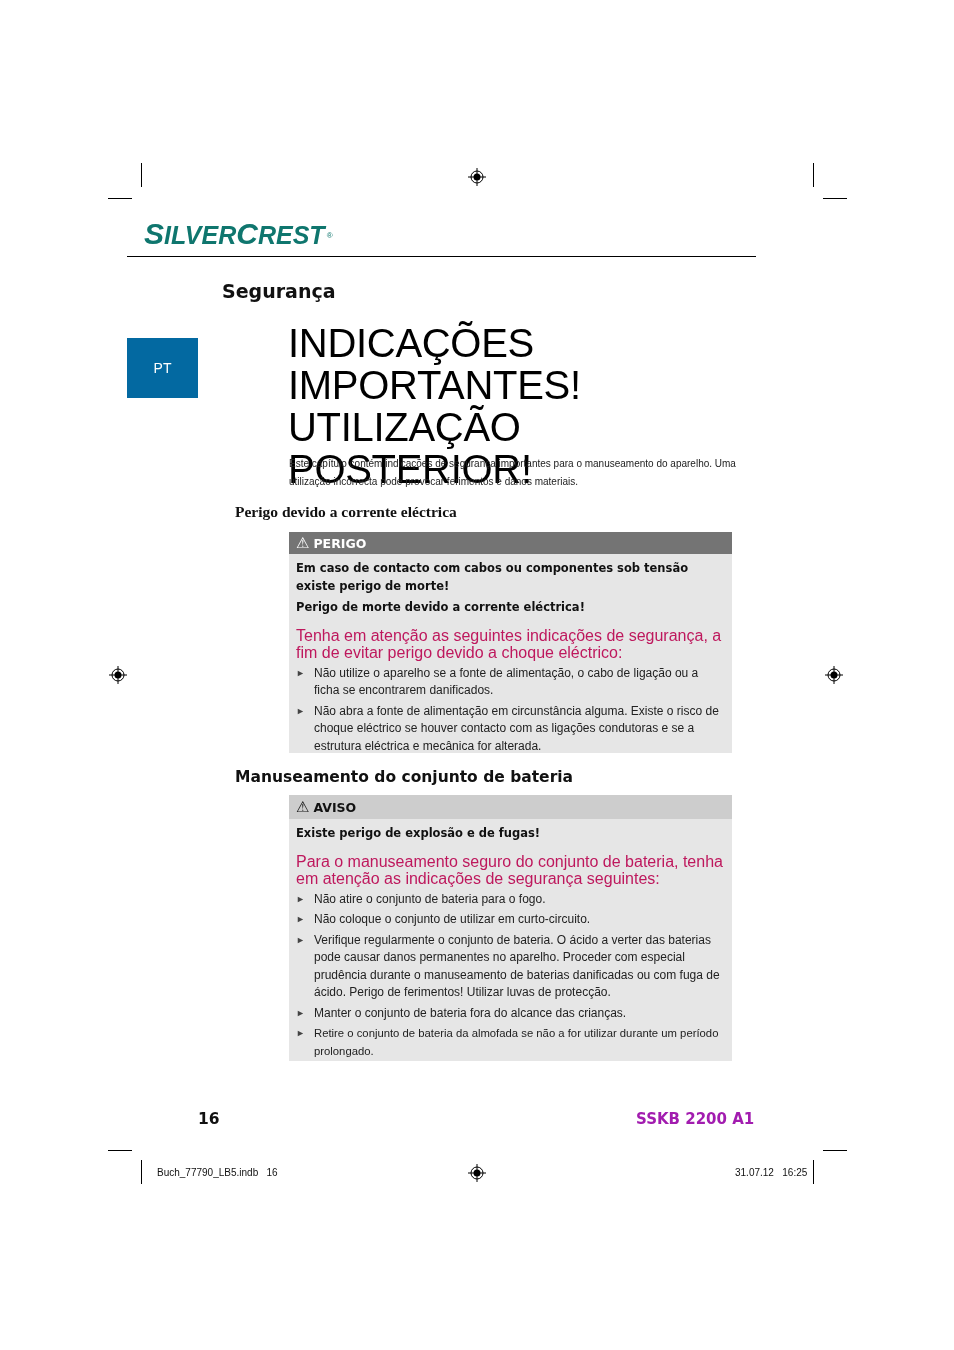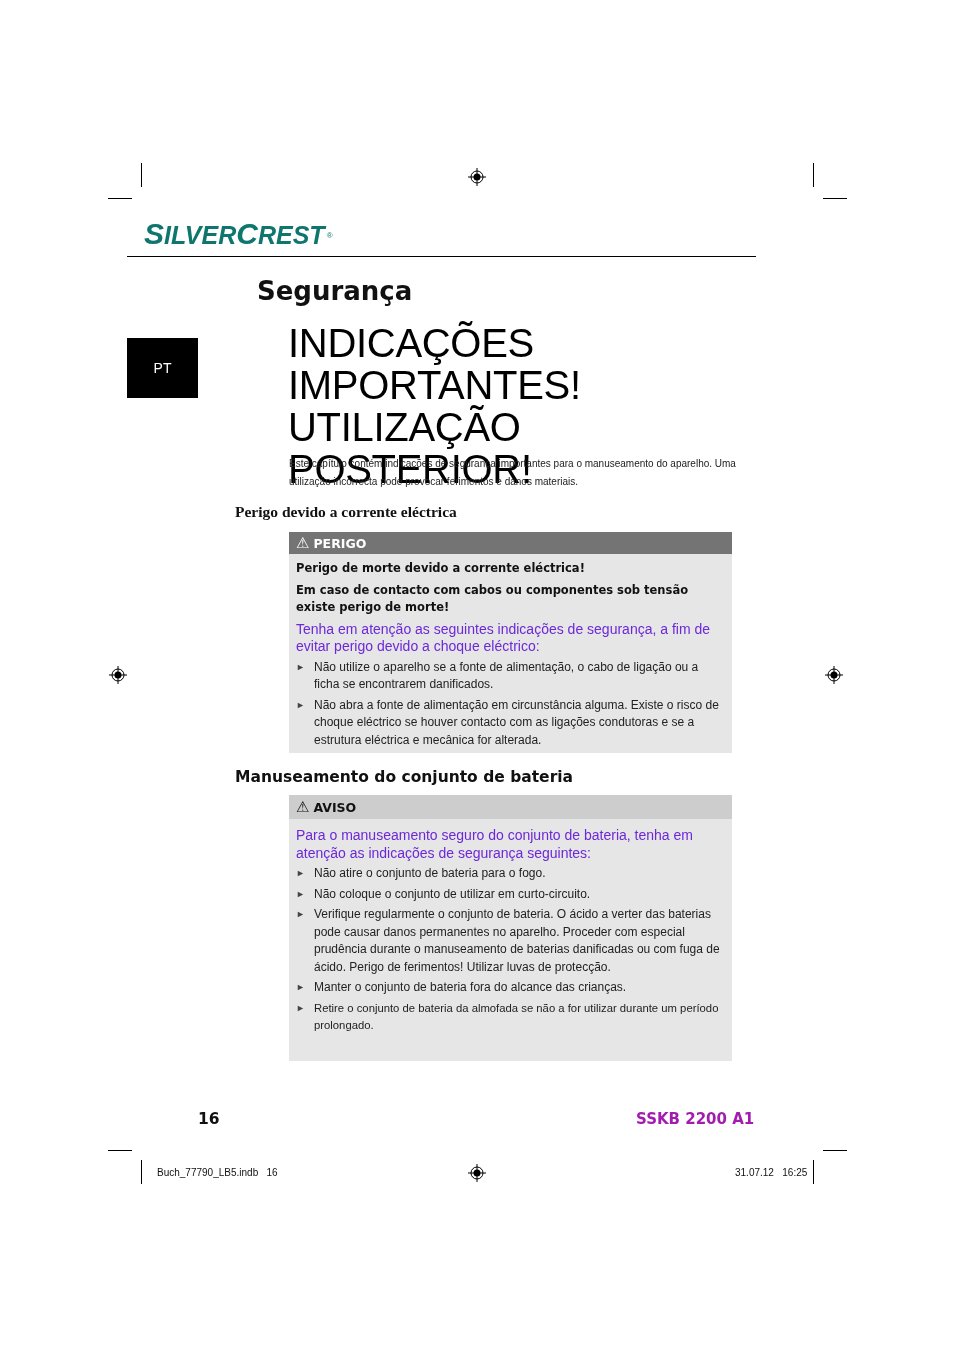--- a/index.html
+++ b/index.html
@@ -6,36 +6,36 @@
   body { width:954px; height:1350px; background:#ffffff; position:relative; overflow:hidden;
          font-family:"DejaVu Sans", sans-serif; color:#111; }
   .abs { position:absolute; }
   .crop { position:absolute; background:#000; }
   .reg { position:absolute; width:18px; height:18px; }
   .logo { left:144px; top:219px; font-family:"Liberation Sans", sans-serif; font-weight:bold; font-style:italic;
           font-size:25px; letter-spacing:0px; color:#0f766e; line-height:30px; }
   .logo .big { font-size:30px; }
   .logo sup { font-size:8px; font-style:normal; font-weight:normal; vertical-align:top; position:relative; top:2px; margin-left:2px; }
   .rule { left:127px; top:256px; width:629px; height:1px; background:#000; }
-  .section-title { left:222px; top:279px; font-size:26px; font-weight:bold; line-height:24px;margin-left:35px; }
-  .lang-tab { left:127px; top:338px; width:71px; height:60px; background:#000000; color:#fff;
+  .section-title { left:222px; top:279px; font-size:19px; font-weight:bold; line-height:24px; }
+  .lang-tab { left:127px; top:338px; width:71px; height:60px; background:#0369a1; color:#fff;
               font-size:14px; display:flex; align-items:center; justify-content:center; font-family:"Liberation Sans", sans-serif; }
   .headline { left:288px; top:322px; font-family:"Liberation Sans", sans-serif; font-size:40px; line-height:42px;
               font-weight:normal; letter-spacing:-0.3px; color:#000; width:470px; }
   .intro { left:289px; top:455px; width:450px; font-size:10px; line-height:17.5px; font-family:"Liberation Sans", sans-serif; color:#222; }
   .sub-head { font-size:15.5px; font-weight:bold; line-height:20px; }
   .box { left:289px; width:443px; background:#e6e6e6; font-family:"Liberation Sans", sans-serif; }
   .box-head { height:22px; display:flex; align-items:center; padding-left:7px; font-weight:bold; font-size:12.5px;
               font-family:"DejaVu Sans", sans-serif; }
   .box-head.danger { background:#747474; color:#fff; }
   .box-head.warn { background:#cdcdcd; color:#111; }
   .box-head .tri { margin-right:4px; font-size:15px; font-weight:normal; line-height:1; }
   .box-body { padding:4px 8px 4px 7px; }
   .b-bold { font-family:"DejaVu Sans", sans-serif; font-weight:bold; font-size:11.5px; line-height:17.5px; margin:2px 0 4px; }
-  .b-text { font-size:14px; line-height:17.5px; margin:4px 0 3px; color:#6d28d9; }
+  .b-text { font-size:16px; line-height:17.5px; margin:10px 0 3px; color:#be185d; }
   .bullet { display:flex; font-size:12px; line-height:17.5px; margin:2px 0 3px; color:#222; }
   .bullet .arrow { width:18px; flex:0 0 18px; font-size:9px; line-height:17.5px; color:#444; }
   .footer-num { left:198px; top:1110px; font-size:15.5px; font-weight:bold; }
   .footer-model { left:636px; top:1110px; font-size:15px; font-weight:bold; color:#a21caf; }
   .slug { font-family:"Liberation Sans", sans-serif; font-size:10px; color:#111; }
 </style>
 </head>
 <body>
 
 <div class="crop" style="left:141px;top:163px;width:1px;height:24px;"></div>
@@ -90,41 +90,42 @@
 
 <div class="abs intro">Este capítulo contém indicações de segurança importantes para o manuseamento do aparelho. Uma utilização incorrecta pode provocar ferimentos e danos materiais.</div>
 
 <div class="abs sub-head" style="left:235px;top:502px;font-family:Liberation Serif, serif;">Perigo devido a corrente eléctrica</div>
 <div class="abs box" style="top:532px;height:221px;">
   <div class="box-head danger">
     <span class="tri">⚠</span>
     <span>PERIGO</span>
   </div>
   <div class="box-body">
+    <div class="b-bold">Em caso de contacto com cabos ou componentes sob tensão existe perigo de morte!</div>
     <div class="b-bold">Perigo de morte devido a corrente eléctrica!</div>
-    <div class="b-bold">Em caso de contacto com cabos ou componentes sob tensão existe perigo de morte!</div>
     <div class="b-text">Tenha em atenção as seguintes indicações de segurança, a fim de evitar perigo devido a choque eléctrico:</div>
     <div class="bullet">
         <span class="arrow">►</span>
         <span>Não utilize o aparelho se a fonte de alimentação, o cabo de ligação ou a ficha se encontrarem danificados.</span>
       </div>
     <div class="bullet">
         <span class="arrow">►</span>
         <span>Não abra a fonte de alimentação em circunstância alguma. Existe o risco de choque eléctrico se houver contacto com as ligações condutoras e se a estrutura eléctrica e mecânica for alterada.</span>
       </div>
   </div>
 </div>
 
 <div class="abs sub-head" style="left:235px;top:767px;">Manuseamento do conjunto de bateria</div>
 <div class="abs box" style="top:795px;height:266px;">
   <div class="box-head warn" style="height:24px;">
     <span class="tri">⚠</span>
     <span>AVISO</span>
   </div>
   <div class="box-body">
+    <div class="b-bold">Existe perigo de explosão e de fugas!</div>
     <div class="b-text">Para o manuseamento seguro do conjunto de bateria, tenha em atenção as indicações de segurança seguintes:</div>
     <div class="bullet">
         <span class="arrow">►</span>
         <span>Não atire o conjunto de bateria para o fogo.</span>
       </div>
     <div class="bullet">
         <span class="arrow">►</span>
         <span>Não coloque o conjunto de utilizar em curto-circuito.</span>
       </div>
     <div class="bullet">

